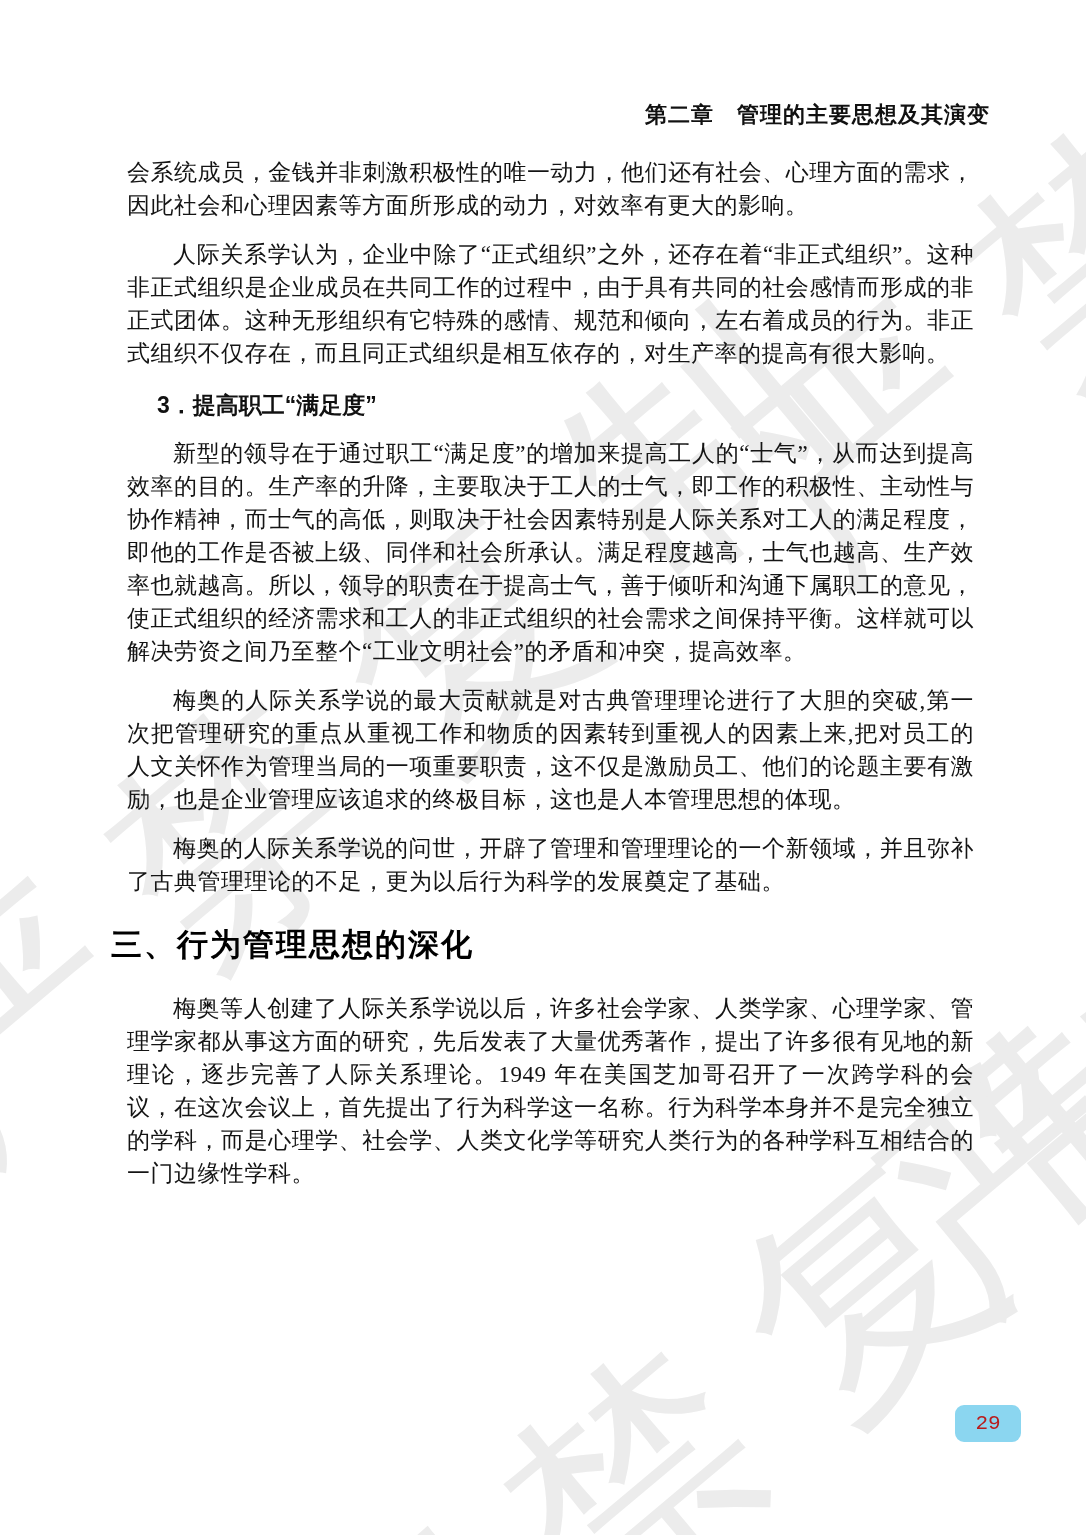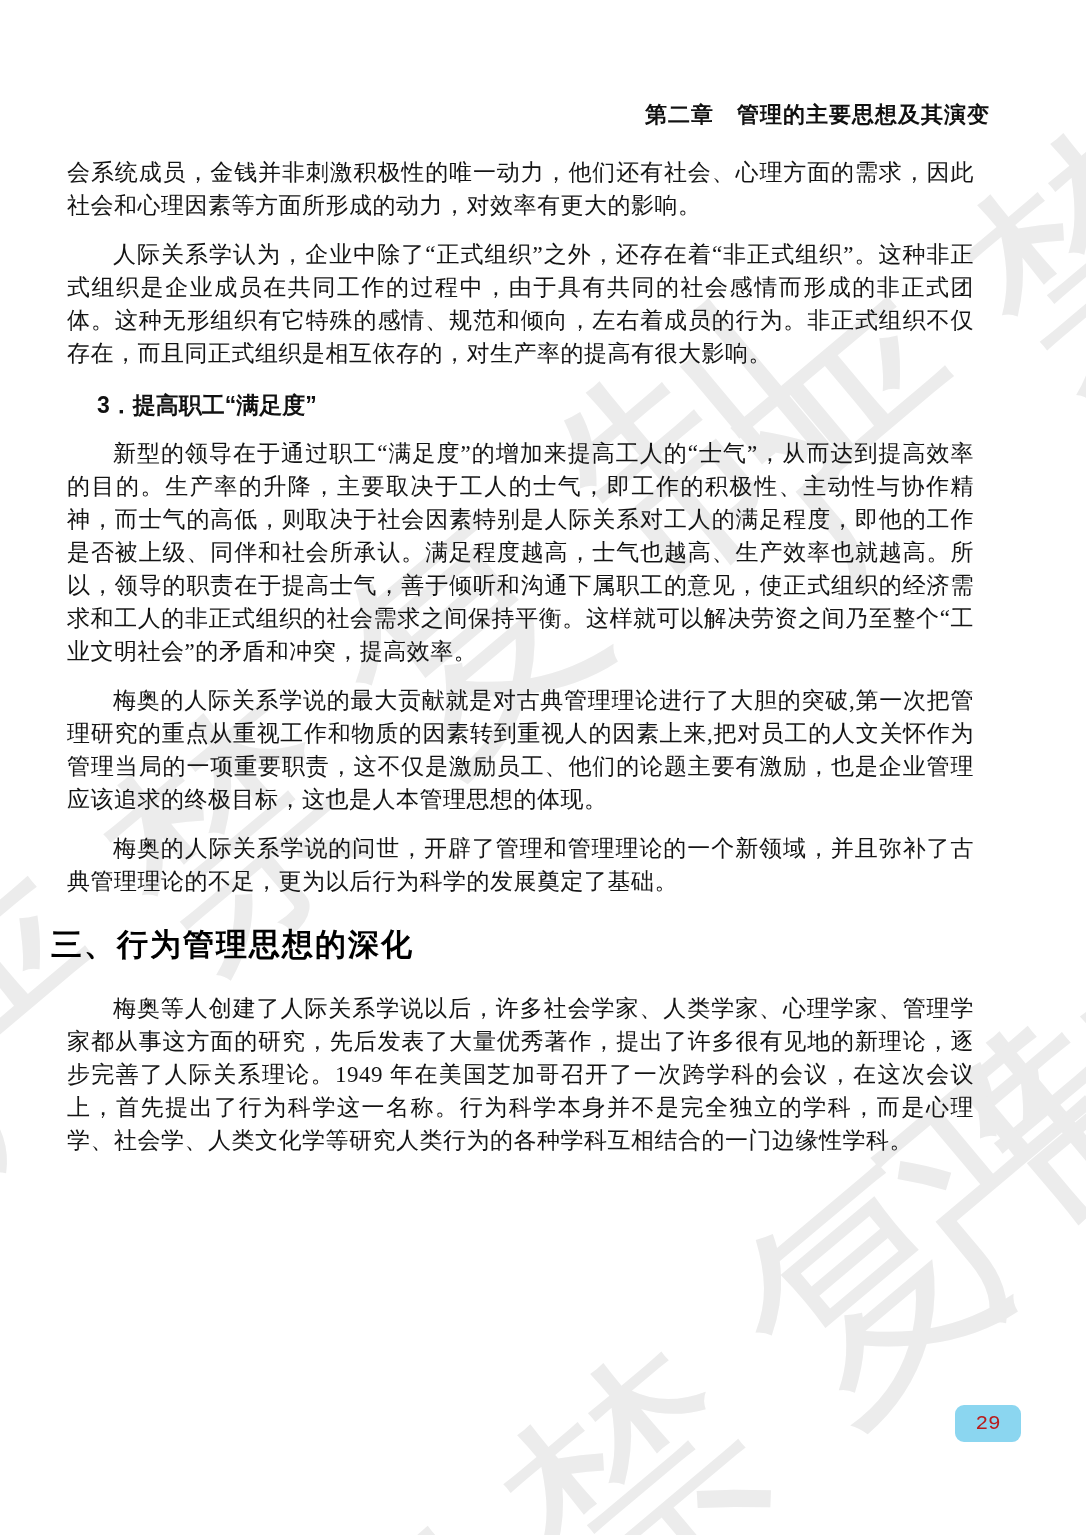--- a/index.html
+++ b/index.html
@@ -35,21 +35,21 @@
   }
   .wm1 { left: 700px;  top: 430px;  }
   .wm2 { left: -160px; top: 1010px; }
   .wm3 { left: 240px;  top: 1660px; }
   .wm4 { left: 840px;  top: 1160px; }
 
   
   .content {
     position: relative;
     z-index: 1;
-    padding: 100px 96px 0 51px;
+    padding: 100px 96px 0 111px;
     box-sizing: border-box;
     width: 1086px;
   }
   .chapter-header {
     text-align: right;
     font-family: "Liberation Sans", "DejaVu Sans", sans-serif;
     font-weight: bold;
     font-size: 22px;
     letter-spacing: 1px;
     margin: 0 0 26px 0;

